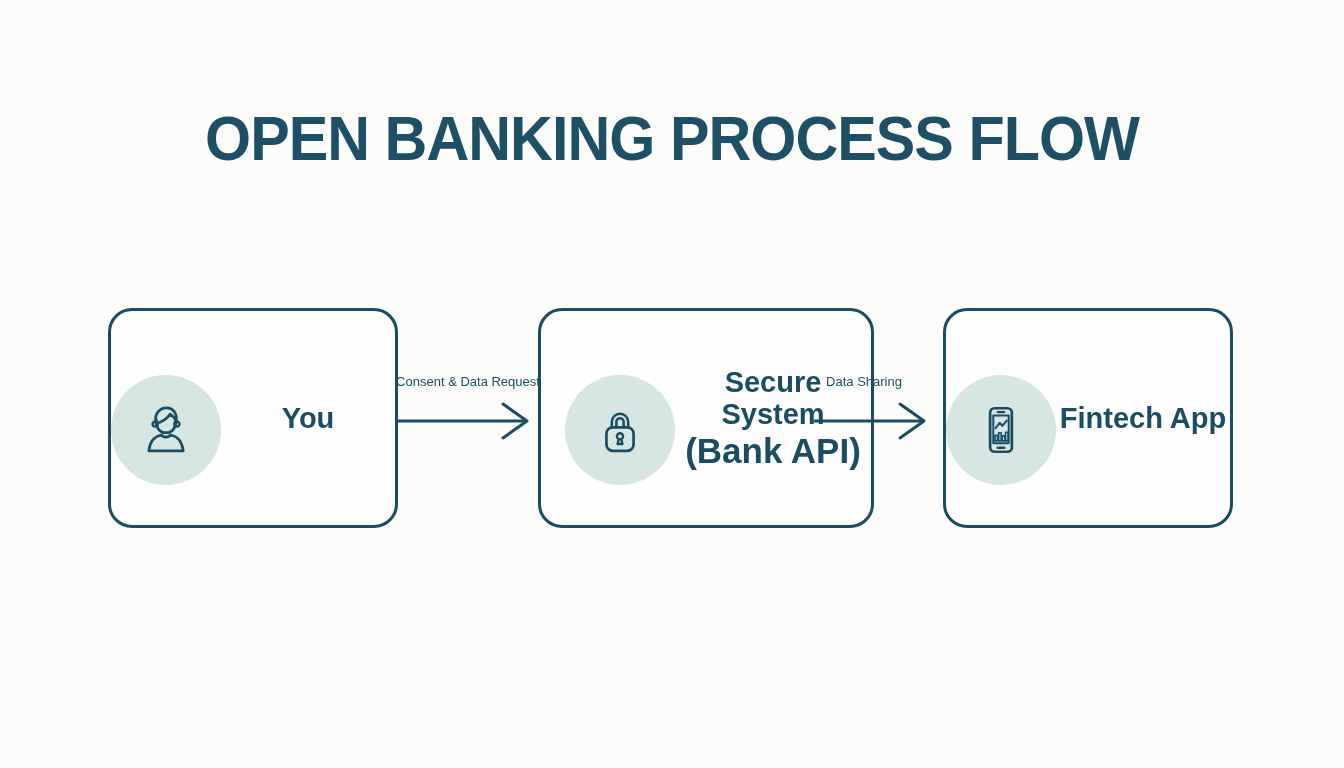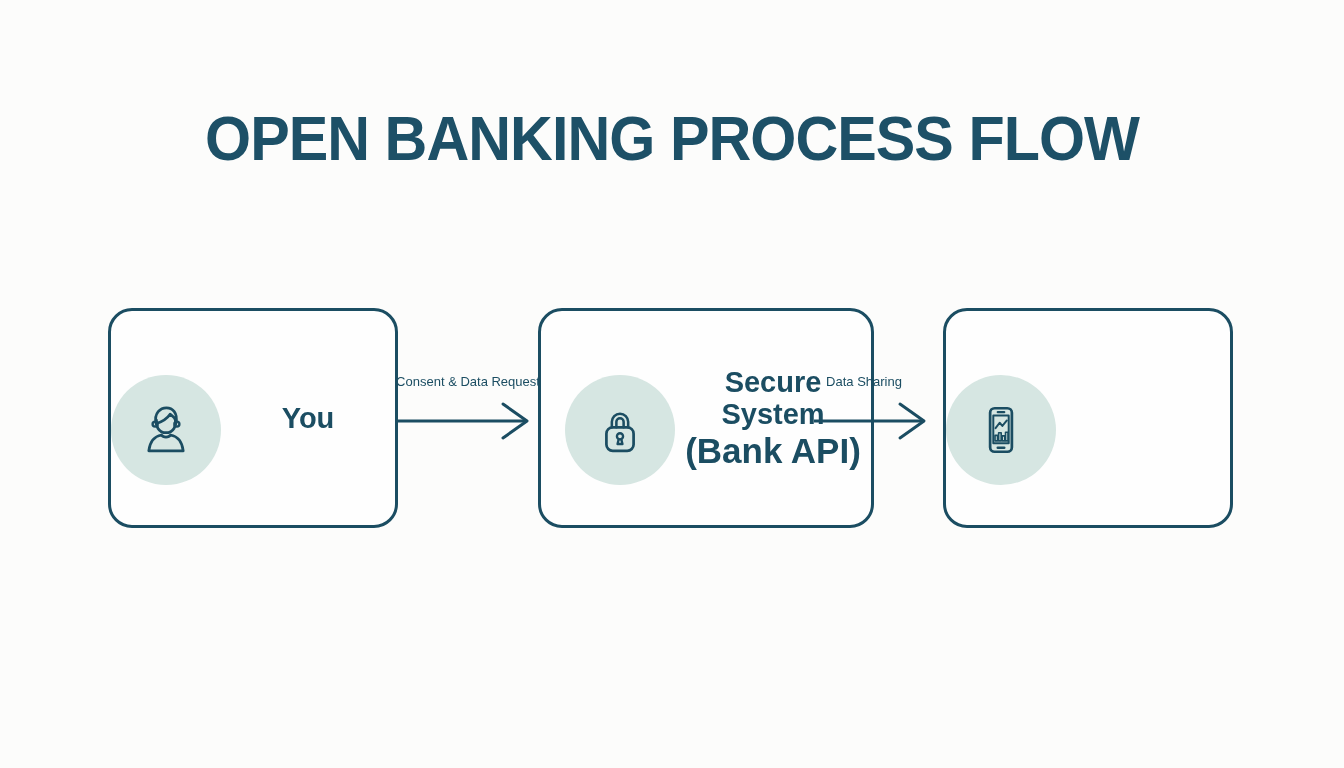--- a/index.html
+++ b/index.html
@@ -127,15 +127,19 @@
         <line class="stroke" stroke-width="2.6" x1="28.5" y1="12.2" x2="35.5" y2="12.2"></line>
         <line class="stroke" stroke-width="3" x1="28.5" y1="51.6" x2="35.5" y2="51.6"></line>
         <rect class="stroke" stroke-width="2.2" x="23.5" y="16" width="17" height="30.5"></rect>
         <polyline class="stroke" stroke-width="2.2" points="26,30 30.5,24 33.5,27.5 38.5,21.5"></polyline>
         <rect class="stroke" stroke-width="1.8" x="25.4" y="38" width="2.8" height="6"></rect>
         <rect class="stroke" stroke-width="1.8" x="29.4" y="35" width="2.8" height="9"></rect>
         <rect class="stroke" stroke-width="1.8" x="33.4" y="38.5" width="2.8" height="5.5"></rect>
         <rect class="stroke" stroke-width="1.8" x="37" y="34.5" width="2.8" height="9.5"></rect>
       </svg>
     </div>
+    <div class="label-block">
+      <div class="node-label">Fintech App</div>
+      <div class="node-sublabel"></div>
+    </div>
   </div>
 
 </div>
 
 </body></html>

